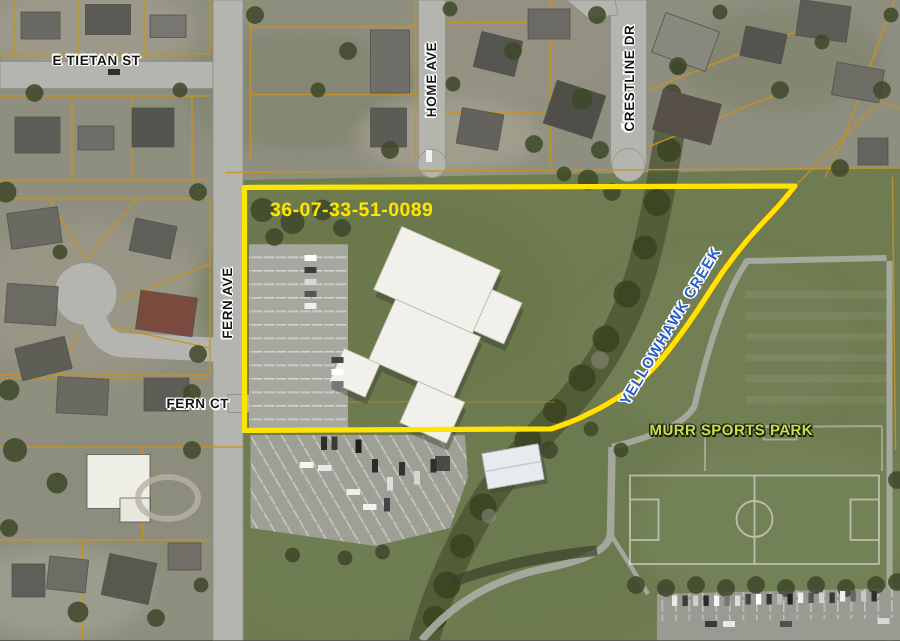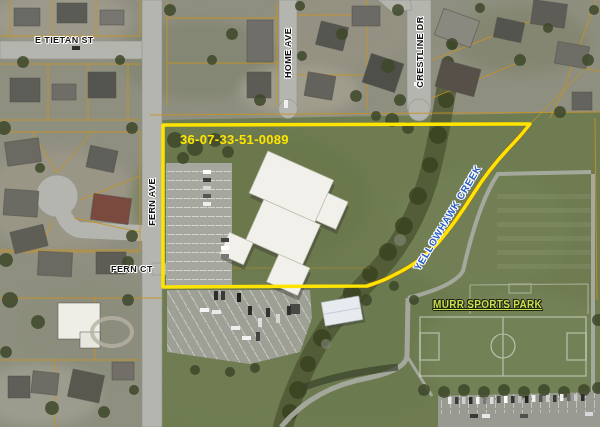--- a/index.html
+++ b/index.html
@@ -22,23 +22,22 @@
   #lbl-home{left:288px;top:53px;}
   #lbl-crest{left:420px;top:52px;}
   #lbl-fernave{left:152px;top:202px;}
   #lbl-fernct{left:111px;top:221px;margin-top:44px;}
   #lbl-creek{
     left:448px;top:218px;font-size:10px;color:#2A5FC6;letter-spacing:.6px;
     transform:translate(-50%,-50%) rotate(-59deg);
     text-shadow:1px 0 #fff,-1px 0 #fff,0 1px #fff,0 -1px #fff,1px 1px #fff,-1px -1px #fff;
   }
   #lbl-park{
-    left:433px;top:300px;font-size:10px;color:#CBDE4F;letter-spacing:.3px;
+    left:433px;top:283px;font-size:10px;color:#CBDE4F;letter-spacing:.3px;
     text-shadow:1px 0 #1d2410,-1px 0 #1d2410,0 1px #1d2410,0 -1px #1d2410,1px 1px #1d2410,-1px -1px #1d2410;
-    text-decoration:underline;
   }
 </style>
 </head>
 <body>
 
 <div id="map-root">
 <svg width="600" height="427" viewBox="0 0 600 427">
   <defs>
     <filter id="soft" x="-40%" y="-40%" width="180%" height="180%">
           <feGaussianBlur stdDeviation="6"></feGaussianBlur>

